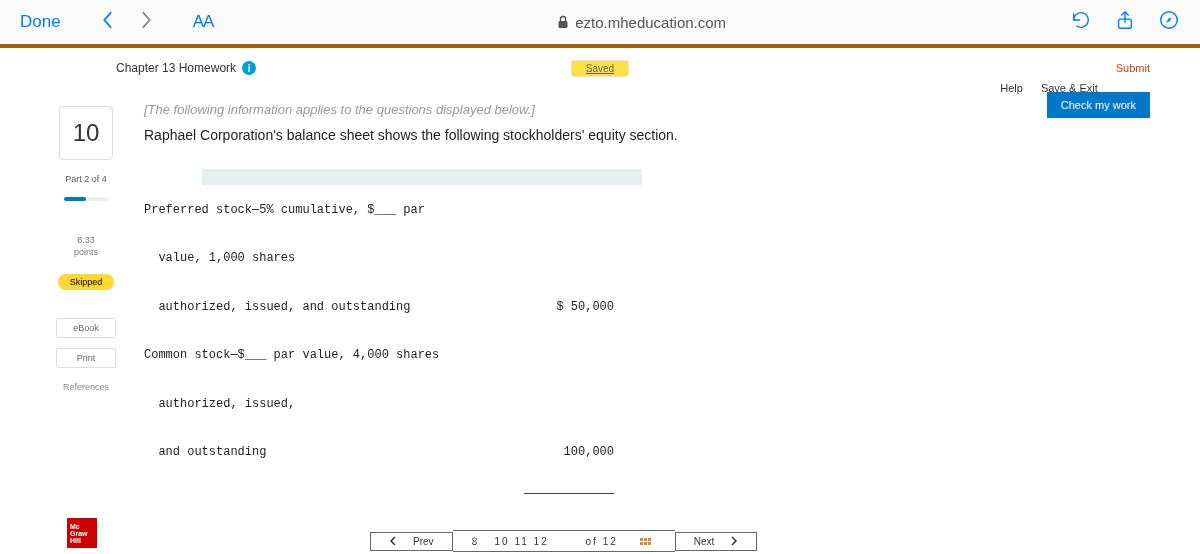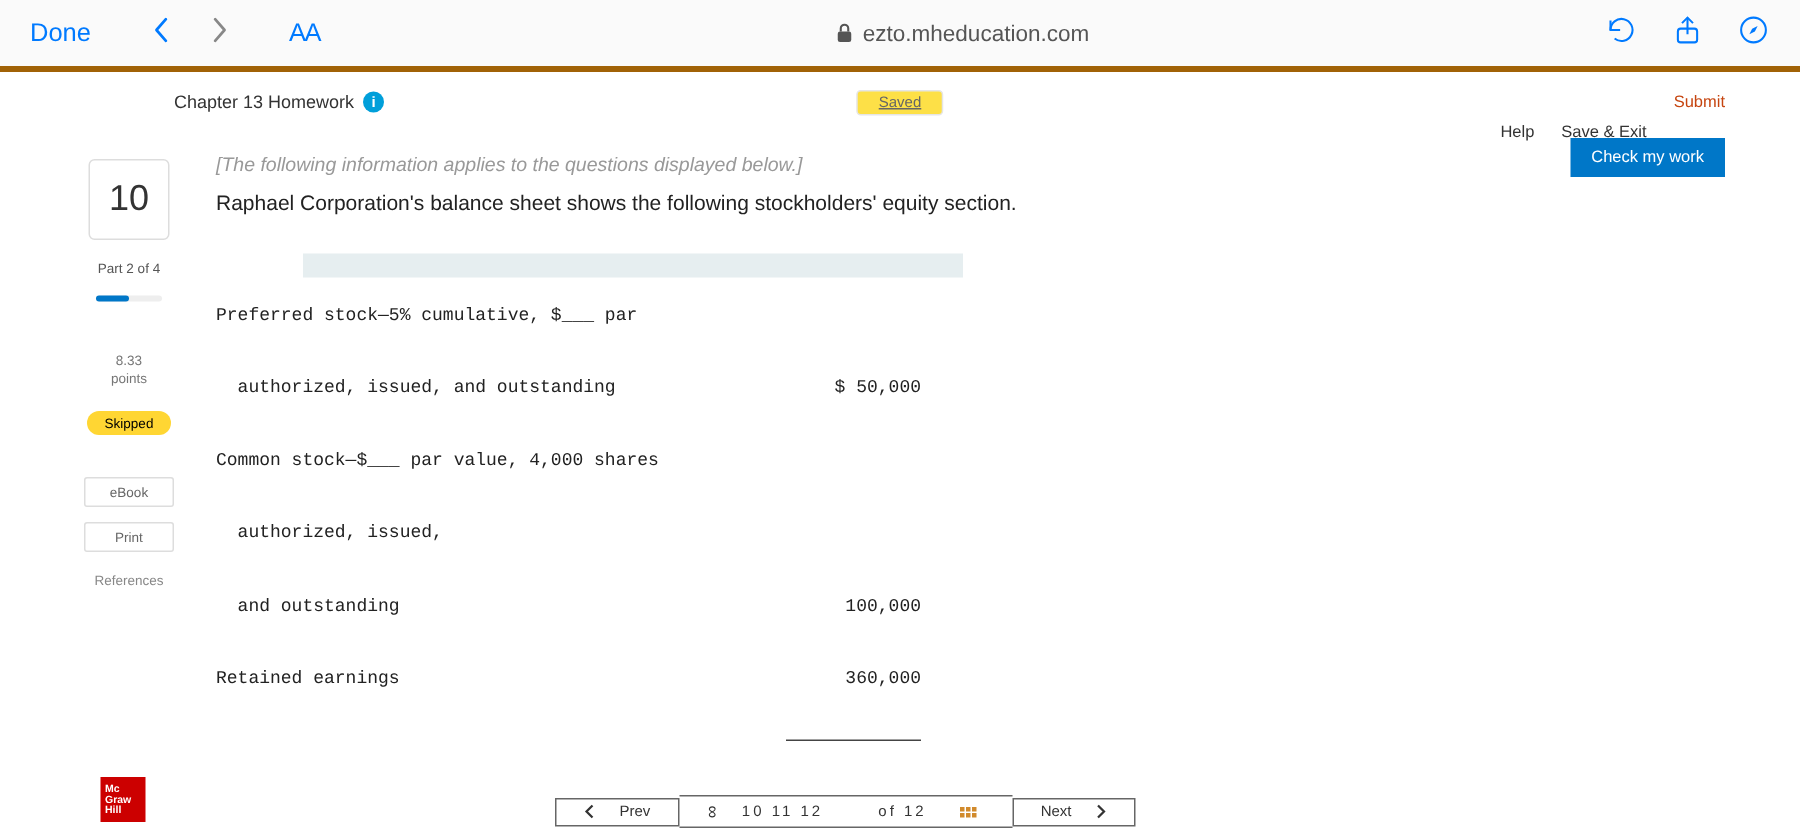--- a/index.html
+++ b/index.html
@@ -130,25 +130,25 @@
       <div class="tool-link ref">References</div>
     </div>
 
     <div class="main">
       <div class="italic-note">[The following information applies to the questions displayed below.]</div>
       <div class="intro">Raphael Corporation's balance sheet shows the following stockholders' equity section.</div>
 
       <div class="mono-block">
         <span class="hl">&nbsp;</span>
         <div class="mono-row"><span class="lbl">Preferred stock—5% cumulative, $___ par</span></div>
+        <div class="mono-row"><span class="lbl">  value, 1,000 shares</span></div>
         <div class="mono-row"><span class="lbl">  authorized, issued, and outstanding</span><span class="val">$ 50,000</span></div>
         <div class="mono-row"><span class="lbl">Common stock—$___ par value, 4,000 shares</span></div>
         <div class="mono-row"><span class="lbl">  authorized, issued,</span></div>
         <div class="mono-row"><span class="lbl">  and outstanding</span><span class="val">100,000</span></div>
-        <div class="mono-row"><span class="lbl">Retained earnings</span><span class="val">360,000</span></div>
         <div class="mono-hr"></div>
         
         
         
       </div>
 
     </div>
   </div>
 
   <div class="mgh">

